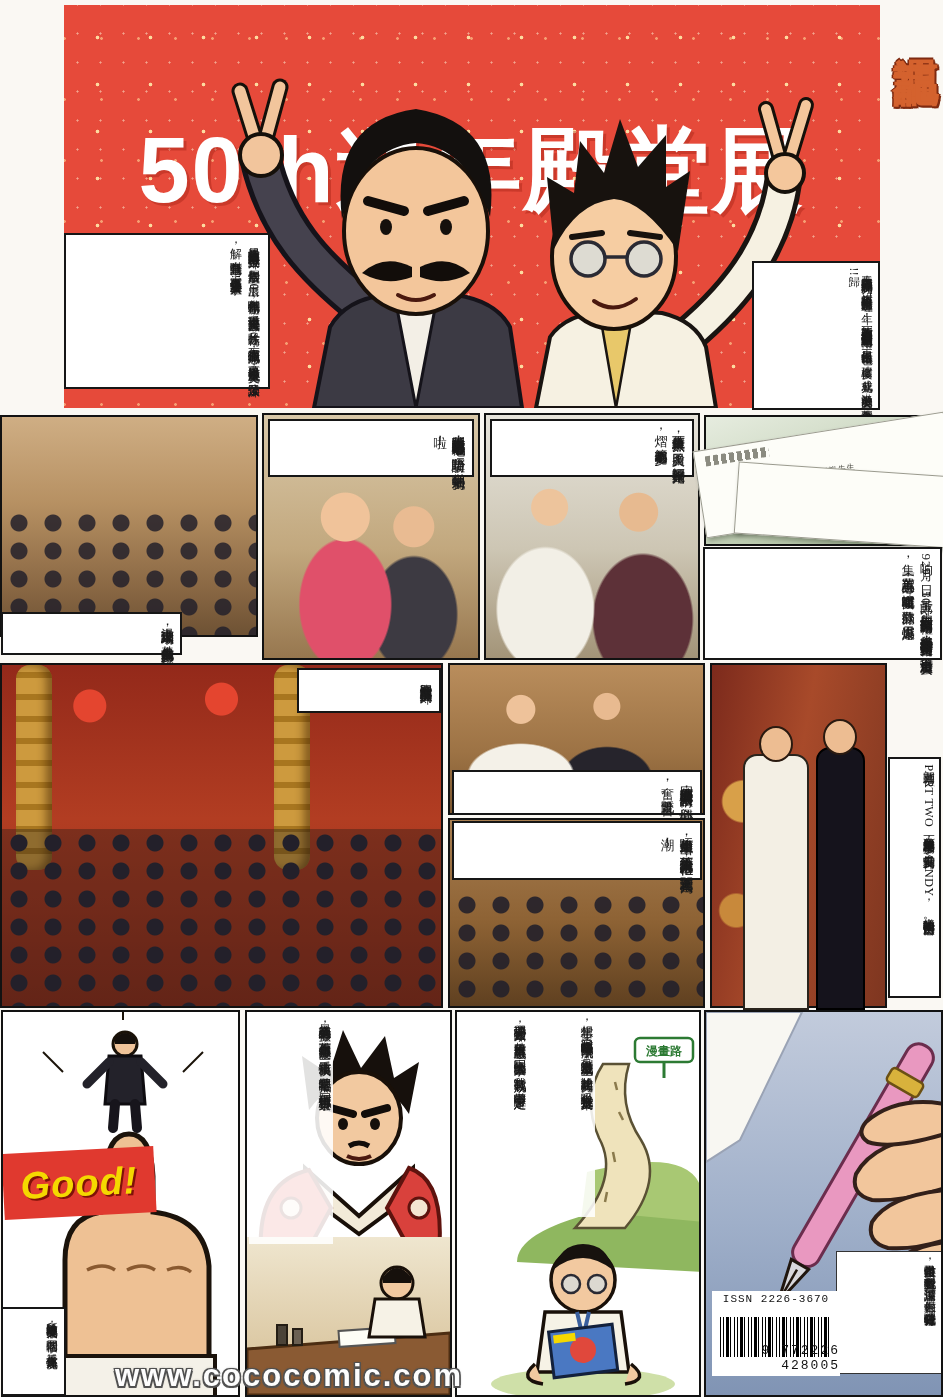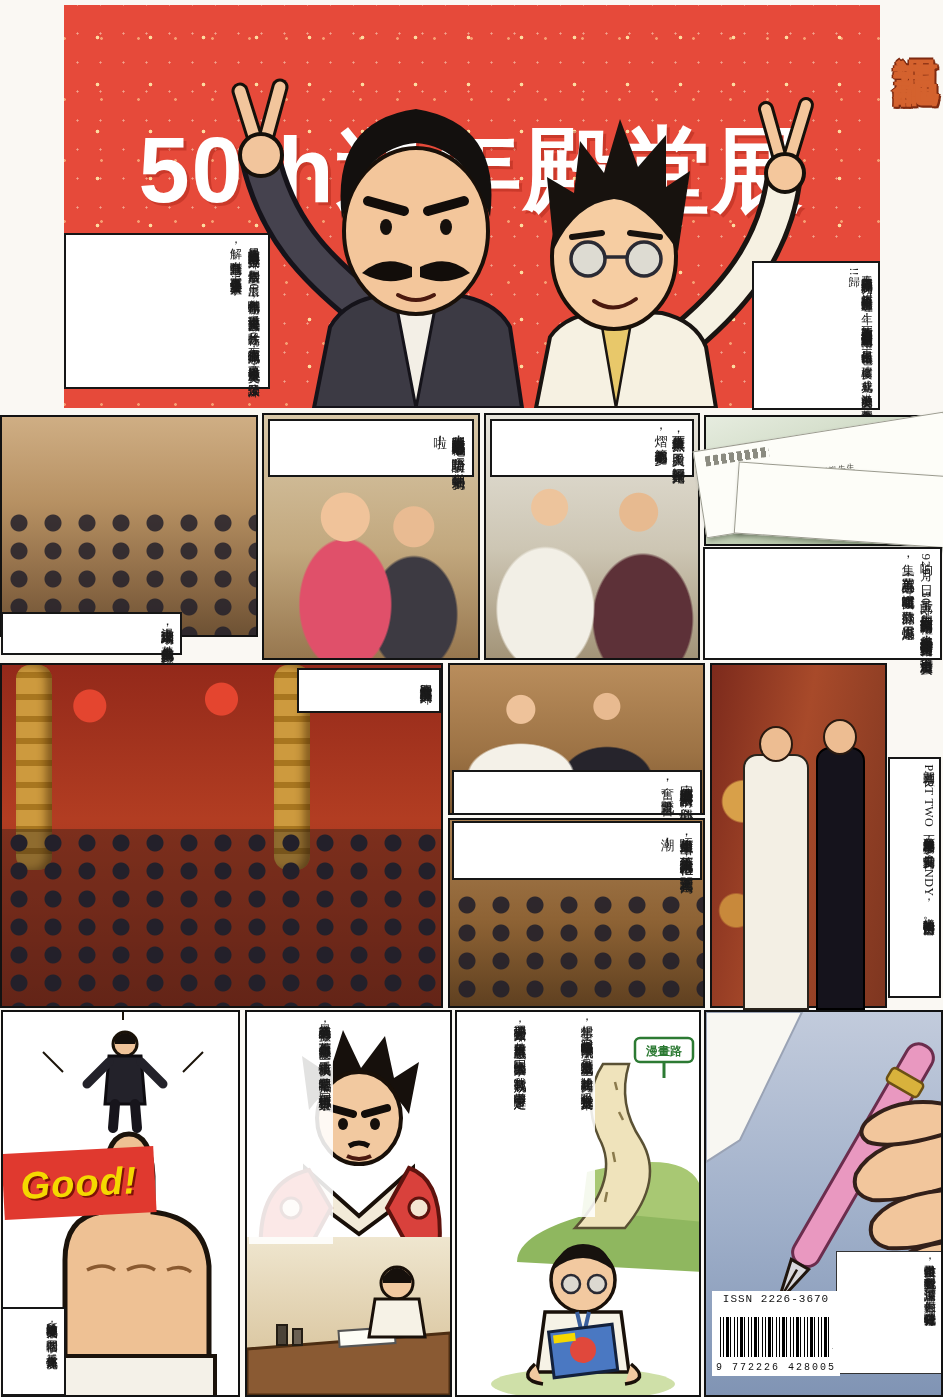--- a/index.html
+++ b/index.html
@@ -130,21 +130,21 @@
 
   
   .barcode{position:absolute;left:6px;top:279px;width:128px;height:85px;background:#fff;
     font-family:"Liberation Mono",monospace;color:#111;}
   .issn{position:absolute;left:0;right:0;top:2px;text-align:center;font-size:11px;letter-spacing:1px;}
   .icode{position:absolute;right:5px;top:16px;font-size:7.5px;letter-spacing:2px;margin-top:36px;}
   .bars{position:absolute;left:8px;right:8px;top:26px;height:40px;
     background:
       repeating-linear-gradient(90deg,#000 0 1.5px,#fff 1.5px 3px,#000 3px 3.7px,#fff 3.7px 6.5px,
         #000 6.5px 9px,#fff 9px 10px,#000 10px 11px,#fff 11px 14px);}
-  .ean{position:absolute;left:0;right:0;bottom:3px;text-align:center;font-size:10px;letter-spacing:2px;}
+  .ean{position:absolute;left:0;right:0;bottom:3px;text-align:right;font-size:13px;letter-spacing:2px;}
 
   .watermark{position:absolute;left:115px;top:1358px;
     font-family:"Liberation Sans",sans-serif;font-weight:bold;font-size:31px;letter-spacing:2px;
     color:#fdfdfd;text-shadow:0 0 3px #444,1.5px 1.5px 0 #555,-1.5px -1.5px 0 #555,1.5px -1.5px 0 #555,-1.5px 1.5px 0 #555;}
 </style>
 </head>
 <body>
 
 <div class="page">
 
@@ -344,14 +344,15 @@
     </svg>
     <div class="p4text vtext">自己做漫畫咁多年，黃生對我嘅影響，可謂最深遠，如果冇佢，我分分鐘唔會做呢行。</div>
     <div class="barcode">
       <div class="issn">ISSN 2226-3670</div>
       <div class="icode">08501</div>
       <div class="bars"></div>
       <div class="ean">9 772226 428005</div>
     </div>
   </div>
 
+  <div class="watermark">www.cococomic.com</div>
 
 </div>
 
 </body></html>

